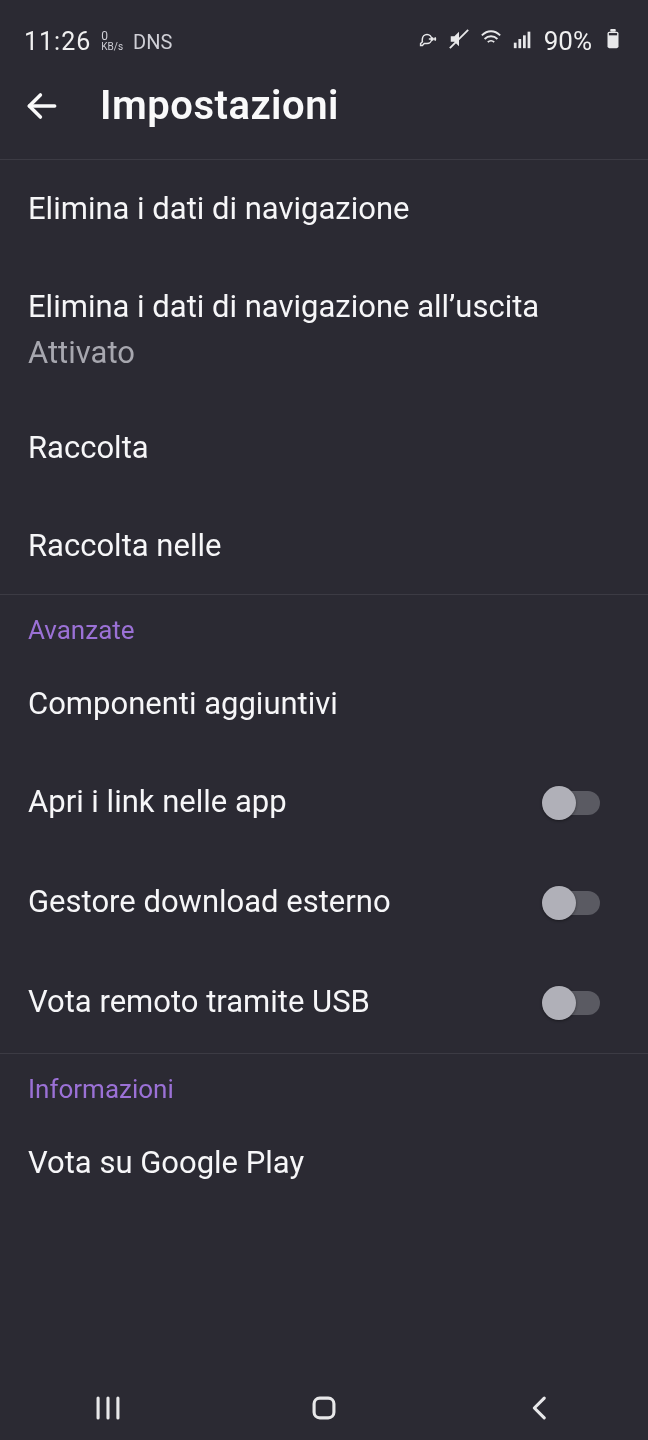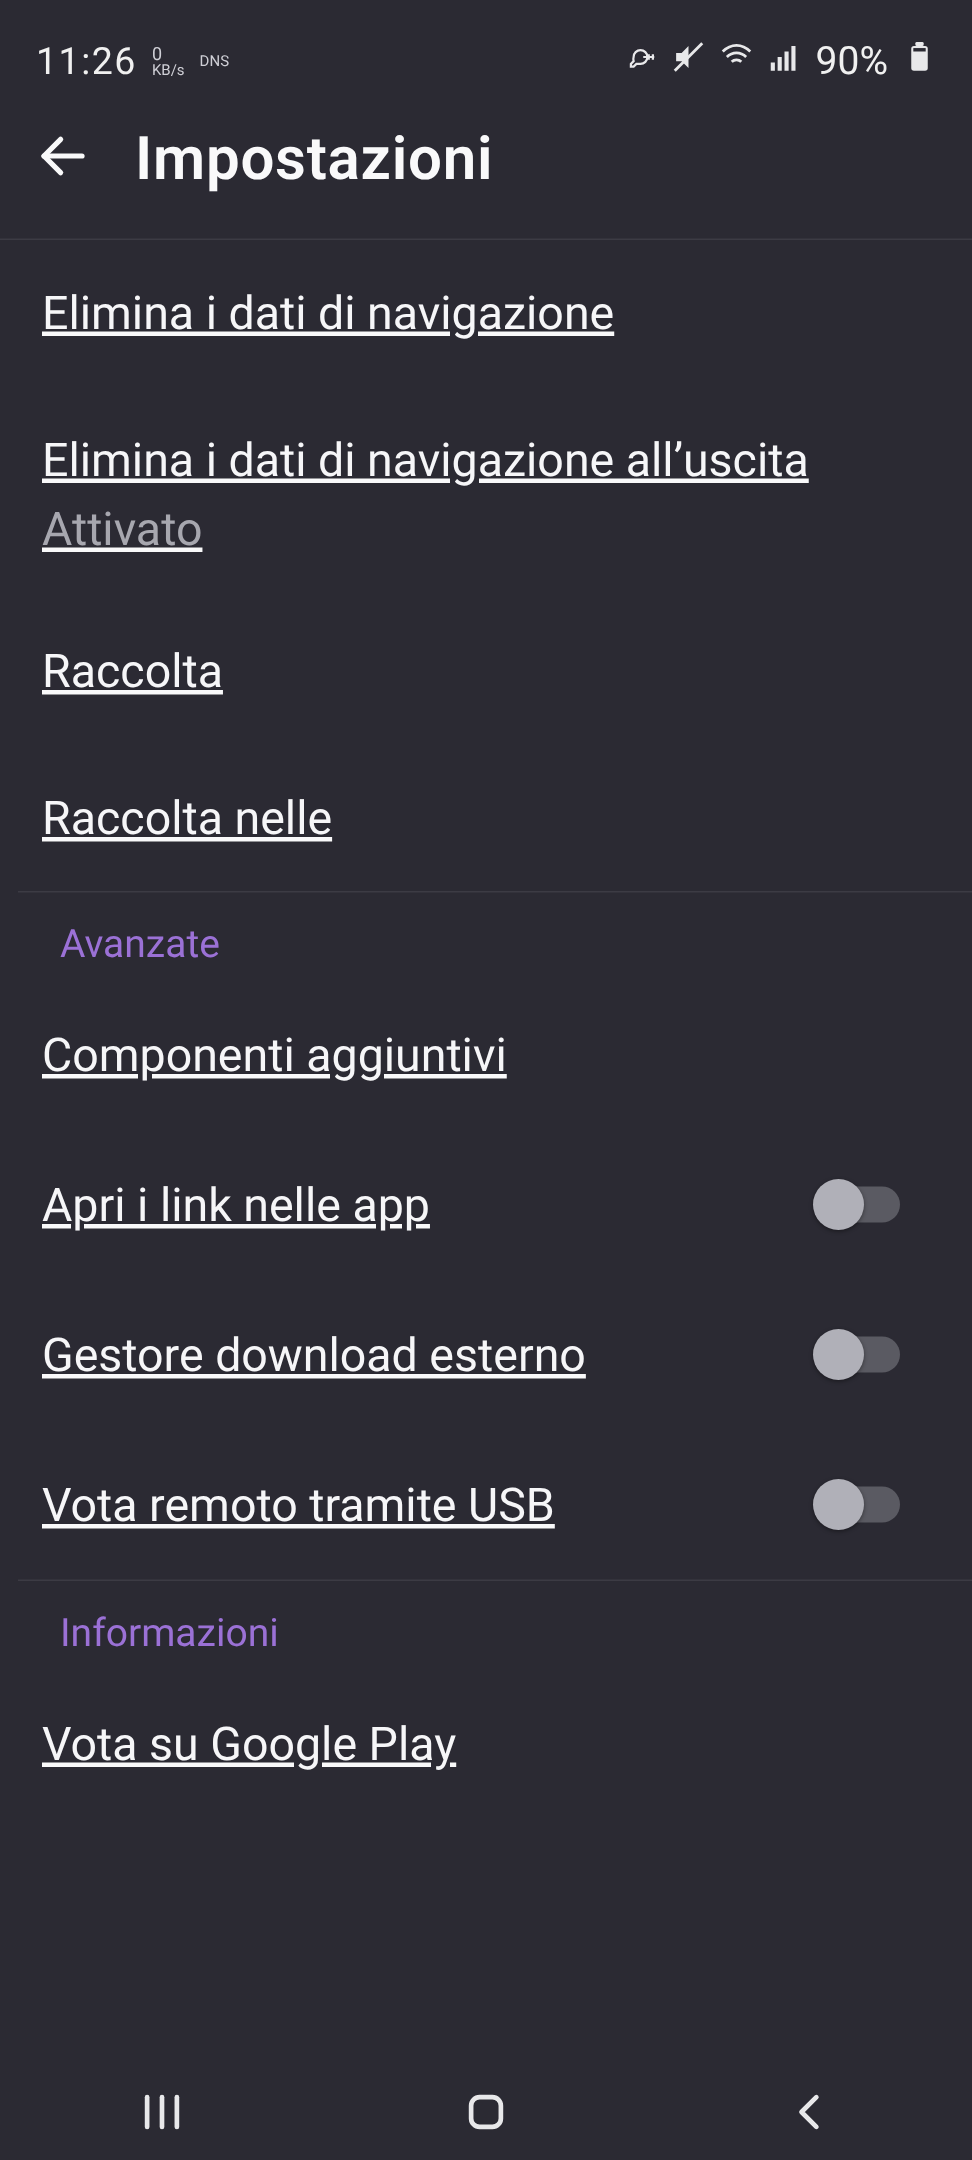--- a/index.html
+++ b/index.html
@@ -19,73 +19,72 @@
     align-items: flex-end;
     justify-content: space-between;
     padding: 0 24px;
     font-size: 22px;
     color: #f0f0f0;
   }
   .status-left { display: flex; align-items: center; gap: 10px; }
   .status-left .time { font-size: 25px; font-weight: 400; letter-spacing: 1px;}
   .status-left .net { font-size: 10px; line-height: 10px; color:#cfcfd6;}
   .status-left .net .top{font-size:12px;}
-  .status-left .dns { font-size: 10px; color:#cfcfd6;}
+  .status-left .dns { font-size: 20px; color:#cfcfd6;}
   .status-right { display: flex; align-items: center; gap: 10px; }
   .status-right svg { width: 22px; height: 22px; fill: #e8e8ea; }
   .status-right .battpct { font-size: 26px; }
 
   
   .app-header {
     display: flex;
+    align-items: center;
     padding: 26px 20px 30px 20px;
-    gap: 26px;
+    gap: 36px;
     border-bottom: 1px solid #3c3b44;
   }
   .back-btn {
     width: 44px; height: 44px;
     display:flex;align-items:center;justify-content:center;
     background: transparent; border:none;
   }
   .back-btn svg { width: 38px; height: 38px; stroke:#f9f9fa; fill:none; stroke-width:2.2; stroke-linecap:round; stroke-linejoin:round;}
   .page-title {
     font-size: 40px;
     font-weight: 600;
     letter-spacing: 0.5px;
   }
 
   
   .list { }
   .list-item {
     padding: 28px 28px;
     display:flex;
-    align-items:flex-end;
+    align-items:flex-start;
     justify-content:space-between;
     gap:20px;
-    text-decoration:underline;
   }
   .item-text { display:flex; flex-direction:column; gap:6px; flex:1;}
   .item-title {
     font-size: 31px;
     font-weight: 400;
     color: #f6f6f8;
     line-height: 1.35;
   }
   .item-sub {
     font-size: 31px;
     color: #a7a7af;
     font-weight: 400;
   }
   .section-header {
     padding: 20px 28px 10px 28px;
     font-size: 26px;
     color: #9b71d6;
     font-weight: 400;
     border-top: 1px solid #3c3b44;
-    margin-left: 12px;
   }
   .section-header.first { border-top: 1px solid #3c3b44; }
 
   
   .toggle {
     width: 76px; height: 44px;
     display:flex; align-items:center;
     flex-shrink:0;
   }
   .toggle-track {

